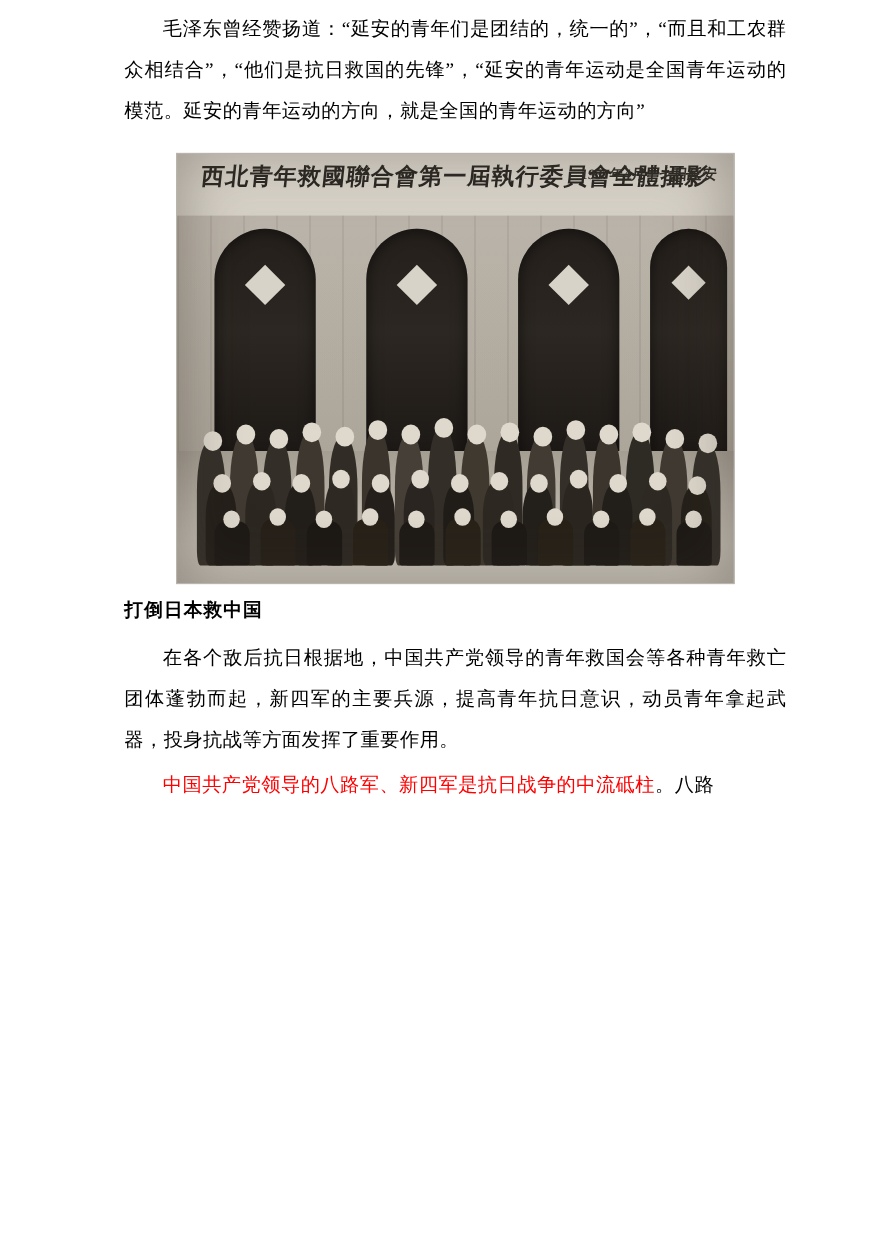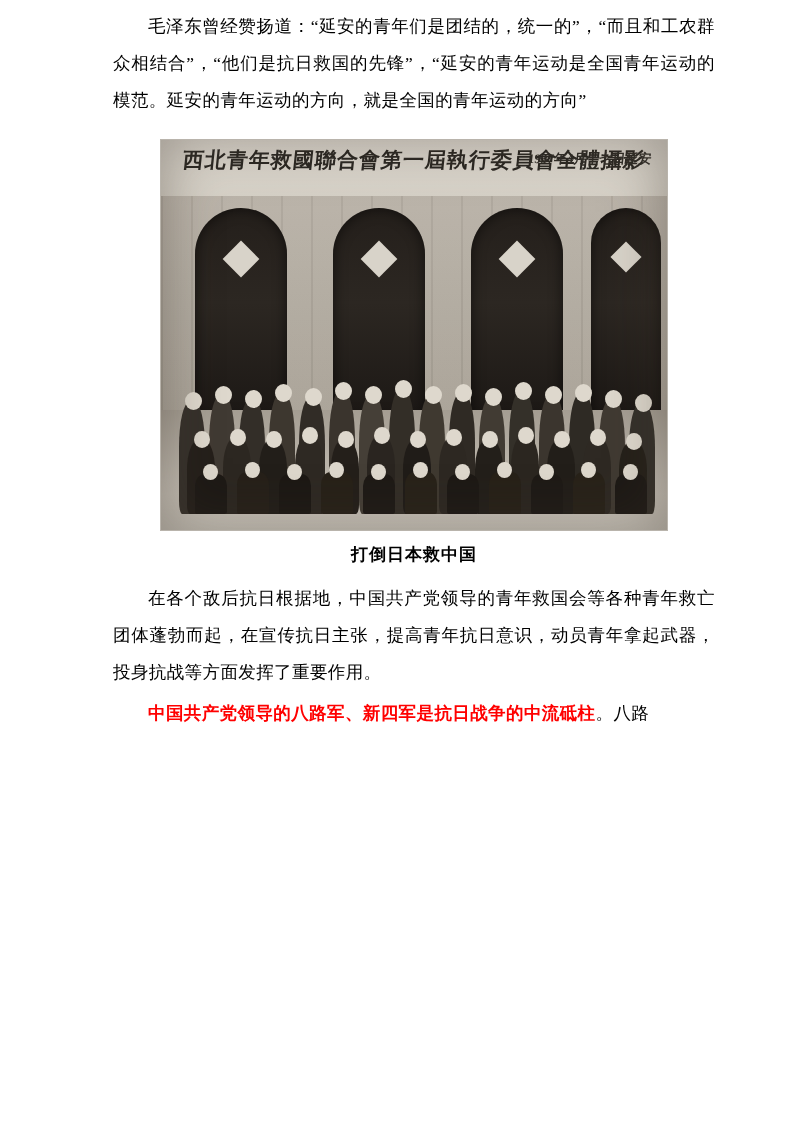--- a/index.html
+++ b/index.html
@@ -131,30 +131,29 @@
     border-radius: 50%;
     background: #ded8cd;
   }
   .photo-vignette {
     position: absolute;
     left: 0; top: 0; right: 0; bottom: 0;
     box-shadow: inset 0 0 60px rgba(60,52,42,0.45);
     pointer-events: none;
   }
   .fig-caption {
-    text-align: center;
     font-size: 17px;
     font-weight: 700;
     margin: 12px 0 0 0;
     letter-spacing: 1px;
   }
   .section-gap { height: 14px; }
   .red-bold {
     color: #ff0000;
-    font-weight: 700;
+    font-weight: 400;
   }
   .last-para {
     margin-top: 4px;
   }
 </style>
 </head>
 <body>
 
 <div class="page">
 
@@ -261,17 +260,17 @@
       </div>
 
       <div class="photo-vignette"></div>
     </div>
   </div>
 
   <div class="fig-caption">打倒日本救中国</div>
 
   <div class="section-gap"></div>
 
-  <p class="para indent">在各个敌后抗日根据地，中国共产党领导的青年救国会等各种青年救亡团体蓬勃而起，在宣传抗日主张，提高青年抗日意识，动员青年拿起武器，投身抗战等方面发挥了重要作用。</p>
+  <p class="para indent">在各个敌后抗日根据地，中国共产党领导的青年救国会等各种青年救亡团体蓬勃而起，新四军的主要兵源，提高青年抗日意识，动员青年拿起武器，投身抗战等方面发挥了重要作用。</p>
 
   <p class="para indent last-para"><span class="red-bold">中国共产党领导的八路军、新四军是抗日战争的中流砥柱</span><span>。八路</span></p>
 
 </div>
 
 </body></html>

